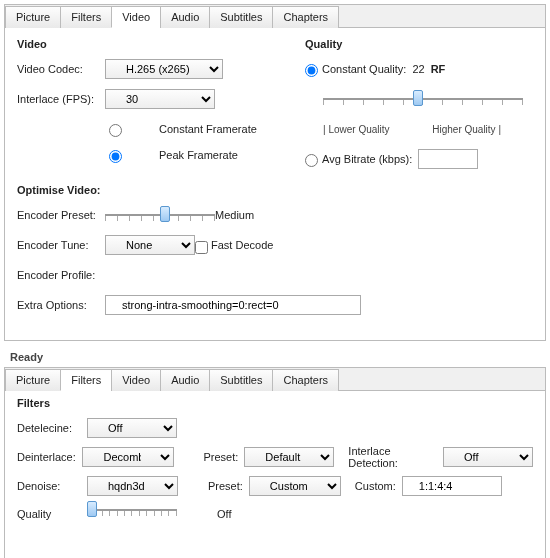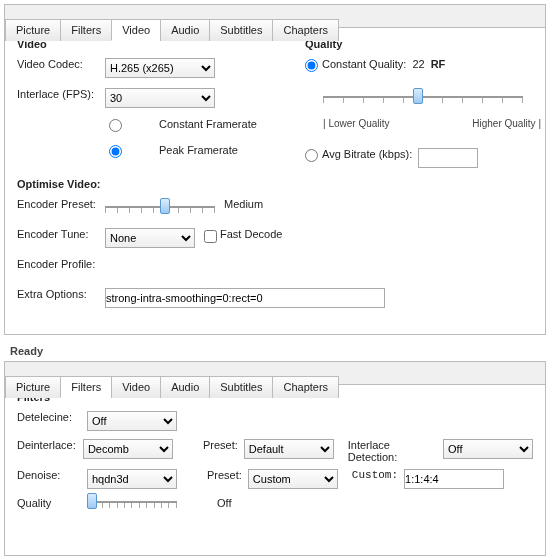--- a/index.html
+++ b/index.html
@@ -1,30 +1,30 @@
 <!DOCTYPE html>
 <html><head>
 <meta charset="utf-8">
 <style>
   * { box-sizing: border-box; margin: 0; padding: 0; font-family: "Segoe UI", Tahoma, sans-serif; font-size: 11px; }
   body { background: #fff; color: #222; padding: 4px; }
   .panel { border: 1px solid #bbb; background: #fff; margin-bottom: 6px; }
   .tabs { display: flex; border-bottom: 1px solid #bbb; background: #f0f0f0; }
-  .tab { padding: 4px 10px; border: 1px solid #bbb; border-bottom: none; margin-right: -1px; background: linear-gradient(#fdfdfd,#e9e9e9); cursor: pointer; position: relative; top: 14px; }
+  .tab { padding: 4px 10px; border: 1px solid #bbb; border-bottom: none; margin-right: -1px; background: linear-gradient(#fdfdfd,#e9e9e9); cursor: pointer; position: relative; top: 1px; }
   .tab.active { background: #fff; border-bottom: 1px solid #fff; }
   .pane { padding: 10px 12px 16px 12px; }
   .cols { display: flex; gap: 18px; }
   .left { flex: 0 0 270px; }
   .right { flex: 1; }
   .heading { font-weight: bold; margin-bottom: 8px; }
-  .row { display: flex; align-items: flex-start; margin-bottom: 8px; min-height: 22px; }
+  .row { display: flex; align-items: center; margin-bottom: 8px; min-height: 22px; }
   .lbl { width: 88px; }
   .lbl2 { width: 70px; }
   .lblr { margin-right: 6px; }
-  select, input[type=text] { height: 20px; border: 1px solid #aaa; background: linear-gradient(#fdfdfd,#eee); padding: 1px 0; }
+  select, input[type=text] { height: 20px; border: 1px solid #aaa; background: linear-gradient(#fdfdfd,#eee); padding: 1px 16px; }
   select { min-width: 100px; }
   input[type=text] { background: #fff; }
   .sel-wide { min-width: 110px; }
   .sel-med { min-width: 90px; }
   .radio, .check { margin-right: 4px; position: relative; top: 1px; }
   .indent { margin-left: 92px; gap: 33px; }
   .slider-wrap { position: relative; width: 200px; height: 18px; }
   .sl-track { position: absolute; top: 8px; left: 0; right: 0; height: 2px; background: #999; }
   .sl-ticks { position: absolute; top: 10px; left: 0; right: 0; height: 5px; display: flex; justify-content: space-between; }
   .sl-ticks span { width: 1px; height: 5px; background: #aaa; }
@@ -32,21 +32,21 @@
   .quality-slider .sl-thumb { left: 90px; }
   .preset-slider .sl-thumb { left: 55px; }
   .deblock-slider { width: 90px; }
   .deblock-slider .sl-track { top: 4px; }
   .deblock-slider .sl-ticks { top: 6px; }
   .deblock-slider .sl-thumb { left: 0; top:-4px; }
   .status { padding: 4px 6px; color: #444; font-weight: bold; }
   .filters-body { padding: 6px 12px 30px 12px; }
   .filters-body .row { margin-bottom: 6px; }
   .cb { margin-right: 3px; position: relative; top: 2px; }
-  .ml { margin-left: 9px; }
+  .ml { margin-left: 0; }
   .minor { color: #333; }
   .bold { font-weight: bold; }
   .sep { text-align: center; font-size: 10px; color: #444; }
   .custombox { border: 1px solid #6ea6e4; background: #fff; width: 100px; height: 20px; padding: 1px 4px; }
 </style>
 </head>
 <body>
 
 <div class="panel">
   <div class="tabs">
@@ -98,33 +98,33 @@
                 <span></span>
                 <span></span>
                 <span></span>
                 <span></span>
                 <span></span>
                 <span></span>
               </div>
             <div class="sl-thumb"></div>
           </div>
         </div>
-        <div class="row" style="margin-left:18px; justify-content:space-between; width:218px;">
+        <div class="row" style="margin-left:18px; justify-content:space-between; width:178px;">
           <span class="sep">| Lower Quality</span>
           <span class="sep">Higher Quality |</span>
         </div>
         <div class="row">
           <input type="radio" class="radio" style="">
           <span class="lblr">Avg Bitrate (kbps):</span>
           <input type="text" style="width: 60px;">
         </div>
       </div>
     </div>
 
-    <div class="heading" style="">Optimise Video:</div>
+    <div class="heading" style="margin-top:6px;">Optimise Video:</div>
     <div class="row">
       <span class="lbl">Encoder Preset:</span>
       <div class="slider-wrap preset-slider" style="width:110px;">
         <div class="sl-track"></div>
         <div class="sl-ticks">
             <span></span>
             <span></span>
             <span></span>
             <span></span>
             <span></span>
@@ -142,21 +142,21 @@
       <span class="lbl">Encoder Tune:</span>
       <select class="sel-med"><option>None</option></select>
       <input type="checkbox" class="cb ml" style="">
       <span>Fast Decode</span>
     </div>
     <div class="row">
       <span class="lbl">Encoder Profile:</span>
     </div>
     <div class="row">
       <span class="lbl">Extra Options:</span>
-      <input type="text" style="width: 280px;" value="strong-intra-smoothing=0:rect=0">
+      <input type="text" style="width: 256px;" value="strong-intra-smoothing=0:rect=0">
     </div>
   </div>
 </div>
 
 <div class="status">Ready</div>
 
 <div class="panel">
   <div class="tabs">
     <div class="tab">Picture</div>
     <div class="tab active">Filters</div>
@@ -180,21 +180,21 @@
       <select class="sel-med"><option>Default</option></select>
       <span class="ml lblr" style="margin-left:14px;">Interlace Detection:</span>
       <select class="sel-med"><option>Off</option></select>
     </div>
 
     <div class="row">
       <span class="lbl2">Denoise:</span>
       <select class="sel-med"><option>hqdn3d</option></select>
       <span class="ml lblr" style="margin-left:30px;">Preset:</span>
       <select class="sel-med"><option>Custom</option></select>
-      <span class="ml lblr" style="margin-left:14px;font-family:Liberation Mono, monospace;">Custom:</span>
+      <span class="ml lblr" style="margin-left:14px;">Custom:</span>
       <input type="text" class="custombox" value="1:1:4:4" style="">
     </div>
 
     <div class="row">
       <span class="lbl2">Quality</span>
       <div class="slider-wrap deblock-slider">
         <div class="sl-track"></div>
         <div class="sl-ticks">
             <span></span>
             <span></span>

